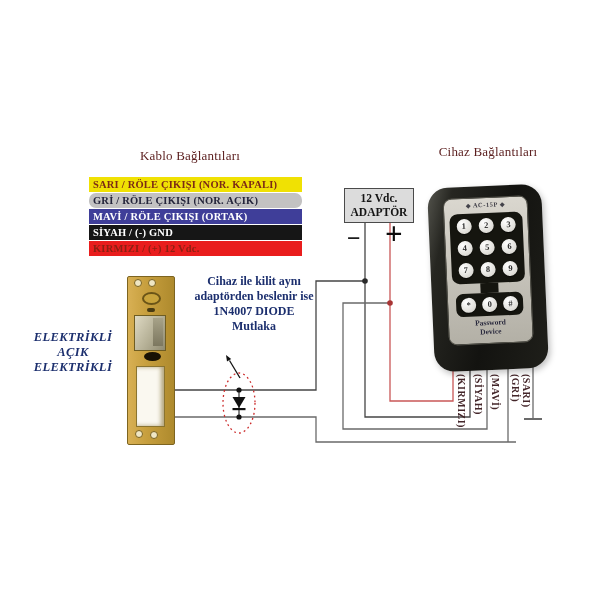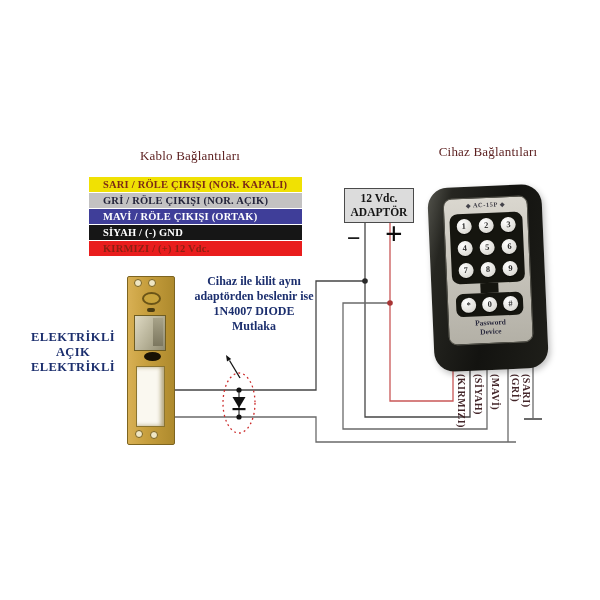--- a/index.html
+++ b/index.html
@@ -4,35 +4,35 @@
 <style>
   html,body{margin:0;padding:0;width:600px;height:600px;background:#fff;}
   #canvas{position:relative;width:600px;height:600px;background:#ffffff;overflow:hidden;
           font-family:"Liberation Serif","DejaVu Serif",serif;}
   .abs{position:absolute;}
   
   .main-title{font-size:13px;font-weight:normal;color:#5a1d1d;text-align:center;letter-spacing:.2px;}
   
   #cable-table{left:89px;top:177px;width:213px;}
   .cable-row{height:15px;line-height:15px;font-size:10.5px;font-weight:bold;
-             padding-left:14px;letter-spacing:.2px;border-bottom:1px solid #fff;white-space:nowrap;}
+             padding-left:4px;letter-spacing:.2px;border-bottom:1px solid #fff;white-space:nowrap;}
   
   #adapter-box{left:344px;top:188px;width:68px;height:33px;background:#dcdcdc;
                border:1.5px solid #4a4a4a;text-align:center;}
   #adapter-box .ln{display:block;font-size:11.5px;font-weight:bold;color:#151515;line-height:14px;}
   #adapter-box .ln:first-child{margin-top:2px;text-align:center;}
   .terminal{font-weight:bold;color:#0c0c0c;line-height:1;}
   #minus-symbol{left:347px;top:226px;font-size:24px;}
   #plus-symbol{left:385px;top:218px;font-size:31px;}
   
   #note-text{left:153px;top:274px;width:202px;text-align:center;
              font-size:12px;line-height:15px;font-weight:bold;color:#1c2f6e;}
   #note-text span{display:block;}
   #lock-label{left:20px;top:330px;width:106px;text-align:center;
-              font-size:12.5px;line-height:15px;font-weight:bold;color:#1c2f6e;}
+              font-size:12.5px;line-height:15px;font-weight:bold;color:#1c2f6e;font-style:italic;}
   #lock-label span{display:block;letter-spacing:.4px;}
   
   #wiring{left:0;top:0;}
   .w-dark{stroke:#454545;stroke-width:1.3;fill:none;}
   .w-mid{stroke:#6a6a6a;stroke-width:1.3;fill:none;}
   .w-red{stroke:#c95757;stroke-width:1.3;fill:none;}
   
   #lock-plate{left:127px;top:276px;width:46px;height:167px;border:1px solid #7d6420;border-radius:2px;
               background:linear-gradient(90deg,#d8b054 0%,#c79f3e 40%,#ae8a2d 100%);}
   .screw{position:absolute;width:6px;height:6px;border-radius:50%;background:#efe6c4;border:1px solid #7a6322;}
@@ -72,21 +72,21 @@
 </head>
 <body>
 
 <div id="canvas">
 
   <div class="abs main-title" style="left:100px;top:148px;width:180px;">Kablo Bağlantıları</div>
   <div class="abs main-title" style="left:398px;top:144px;width:180px;">Cihaz Bağlantıları</div>
 
   <div class="abs" id="cable-table">
       <div class="cable-row" style="background: rgb(240, 225, 3); color: rgb(124, 42, 22);">SARI / RÖLE ÇIKIŞI (NOR. KAPALI)</div>
-      <div class="cable-row" style="background: rgb(195, 194, 194); color: rgb(36, 36, 58);">GRİ / RÖLE ÇIKIŞI (NOR. AÇIK)</div>
+      <div class="cable-row" style="background: rgb(195, 194, 194); color: rgb(36, 36, 58); border-radius: 7px;">GRİ / RÖLE ÇIKIŞI (NOR. AÇIK)</div>
       <div class="cable-row" style="background: rgb(63, 62, 153); color: rgb(255, 255, 255);">MAVİ / RÖLE ÇIKIŞI (ORTAK)</div>
       <div class="cable-row" style="background: rgb(22, 22, 22); color: rgb(255, 255, 255);">SİYAH / (-) GND</div>
       <div class="cable-row" style="background: rgb(233, 29, 29); color: rgb(140, 32, 18);">KIRMIZI / (+) 12 Vdc.</div>
     </div>
 
   <svg id="wiring" class="abs" width="600" height="600" viewBox="0 0 600 600">
 
     <path class="w-dark" d="M365 222 V417 H470 V364"></path>
 
     <path class="w-dark" d="M365 281 H316 V390 H162"></path>

